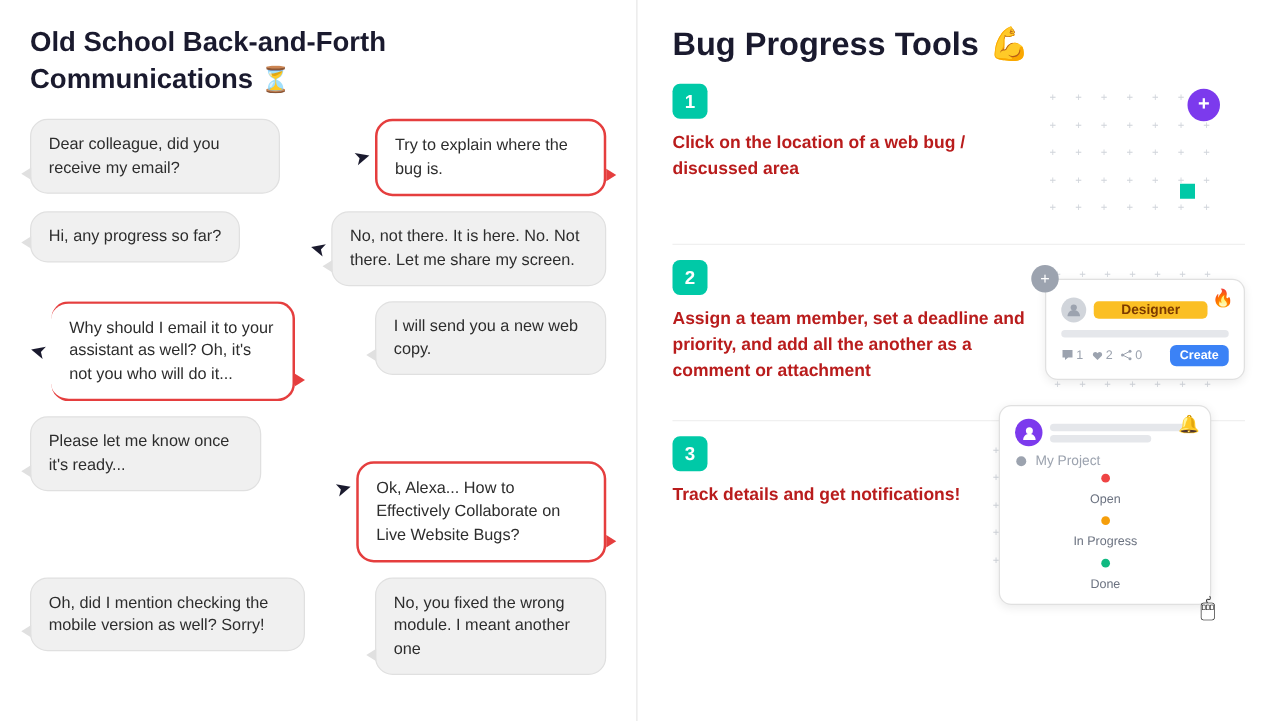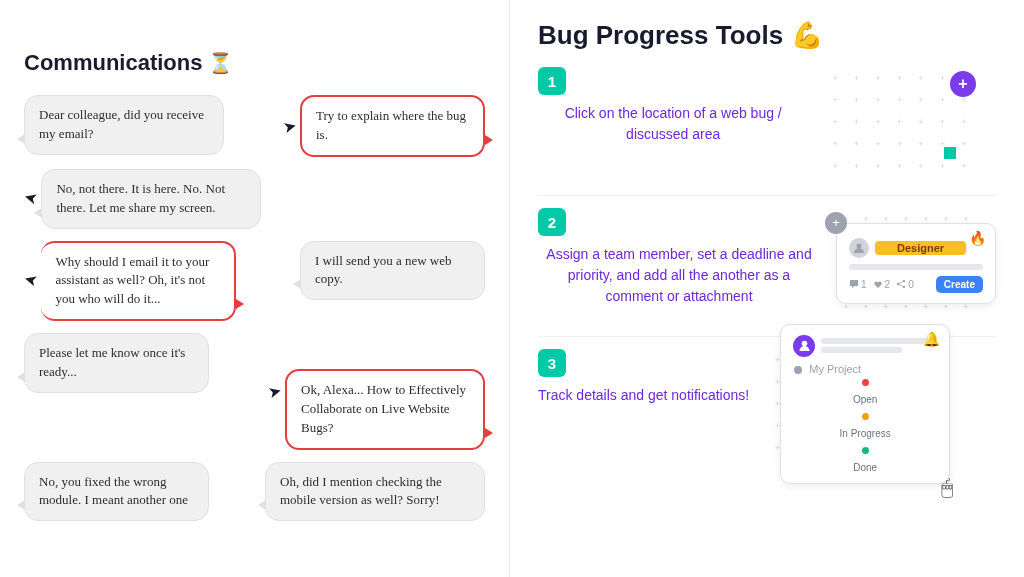--- a/index.html
+++ b/index.html
@@ -97,24 +97,23 @@
       height: 28px;
       background: #00c9a7;
       color: #fff;
       font-weight: 800;
       font-size: 15px;
       border-radius: 6px;
       margin-bottom: 8px;
     }
     .step-text {
       font-size: 14px;
-      color: #6d28d9;
+      color: #b91c1c;
       line-height: 1.5;
-      font-weight: 400;
-      text-align: center;
+      font-weight: 700;
     }
     .plus-btn {
       width: 26px;
       height: 26px;
       background: #7c3aed;
       border-radius: 50%;
       color: #fff;
       display: flex;
       align-items: center;
       justify-content: center;
@@ -265,38 +264,37 @@
       height: 1px;
       background: #f0f0f0;
       margin: 4px 0 12px 0;
     }
     
     .chat-container {
       position: relative;
       display: flex;
       flex-direction: column;
       gap: 8px;
-      font-family: Liberation Serif, serif;
     }
     .row-pair {
       display: flex;
       justify-content: space-between;
       align-items: flex-start;
       gap: 8px;
     }
     .bubble-wrap {
       position: relative;
     }
   </style>
 </head>
 <body>
 
 <div class="left-panel">
   <div class="panel-title">
-    <br>
+    <span>Old School Back-and-Forth</span><br>
     <span>Communications</span>
     <span class="emoji"> ⏳</span>
   </div>
 
   <div class="chat-container">
 
     <div class="row-pair">
       <div class="bubble-wrap">
         <div class="bubble gray" style="max-width:200px;">
           <span>Dear colleague, did you receive my email?</span>
@@ -306,20 +304,25 @@
         <span style="font-size:16px;color:#1a1a2e;transform:rotate(-15deg);display:inline-block;">➤</span>
         <div class="bubble-wrap">
           <div class="bubble red-outline" style="max-width:185px;">
             <span>Try to explain where the bug is.</span>
           </div>
         </div>
       </div>
     </div>
 
     <div class="row-pair" style="margin-top:4px;">
+      <div class="bubble-wrap">
+        <div class="bubble gray" style="max-width:190px;">
+          <span>Hi, any progress so far?</span>
+        </div>
+      </div>
       <div style="display:flex;align-items:center;gap:4px;">
         <span style="font-size:16px;color:#1a1a2e;transform:rotate(195deg);display:inline-block;">➤</span>
         <div class="bubble-wrap">
           <div class="bubble gray" style="max-width:220px;background:#f0f0f0;">
             <span>No, not there. It is here. No. Not there. Let me share my screen.</span>
           </div>
         </div>
       </div>
     </div>
 
@@ -350,27 +353,27 @@
         <div class="bubble-wrap">
           <div class="bubble red-outline" style="max-width:200px;margin-top:36px;">
             <span>Ok, Alexa... How to Effectively Collaborate on Live Website Bugs?</span>
           </div>
         </div>
       </div>
     </div>
 
     <div class="row-pair" style="margin-top:4px;">
       <div class="bubble-wrap">
+        <div class="bubble gray" style="max-width:220px;">
+          <span>Oh, did I mention checking the mobile version as well? Sorry!</span>
+        </div>
+      </div>
+      <div class="bubble-wrap">
         <div class="bubble gray" style="max-width:185px;">
           <span>No, you fixed the wrong module. I meant another one</span>
-        </div>
-      </div>
-      <div class="bubble-wrap">
-        <div class="bubble gray" style="max-width:220px;">
-          <span>Oh, did I mention checking the mobile version as well? Sorry!</span>
         </div>
       </div>
     </div>
 
   </div>
 </div>
 
 <div class="right-panel">
   <div class="right-title">
     <span>Bug Progress Tools</span>

